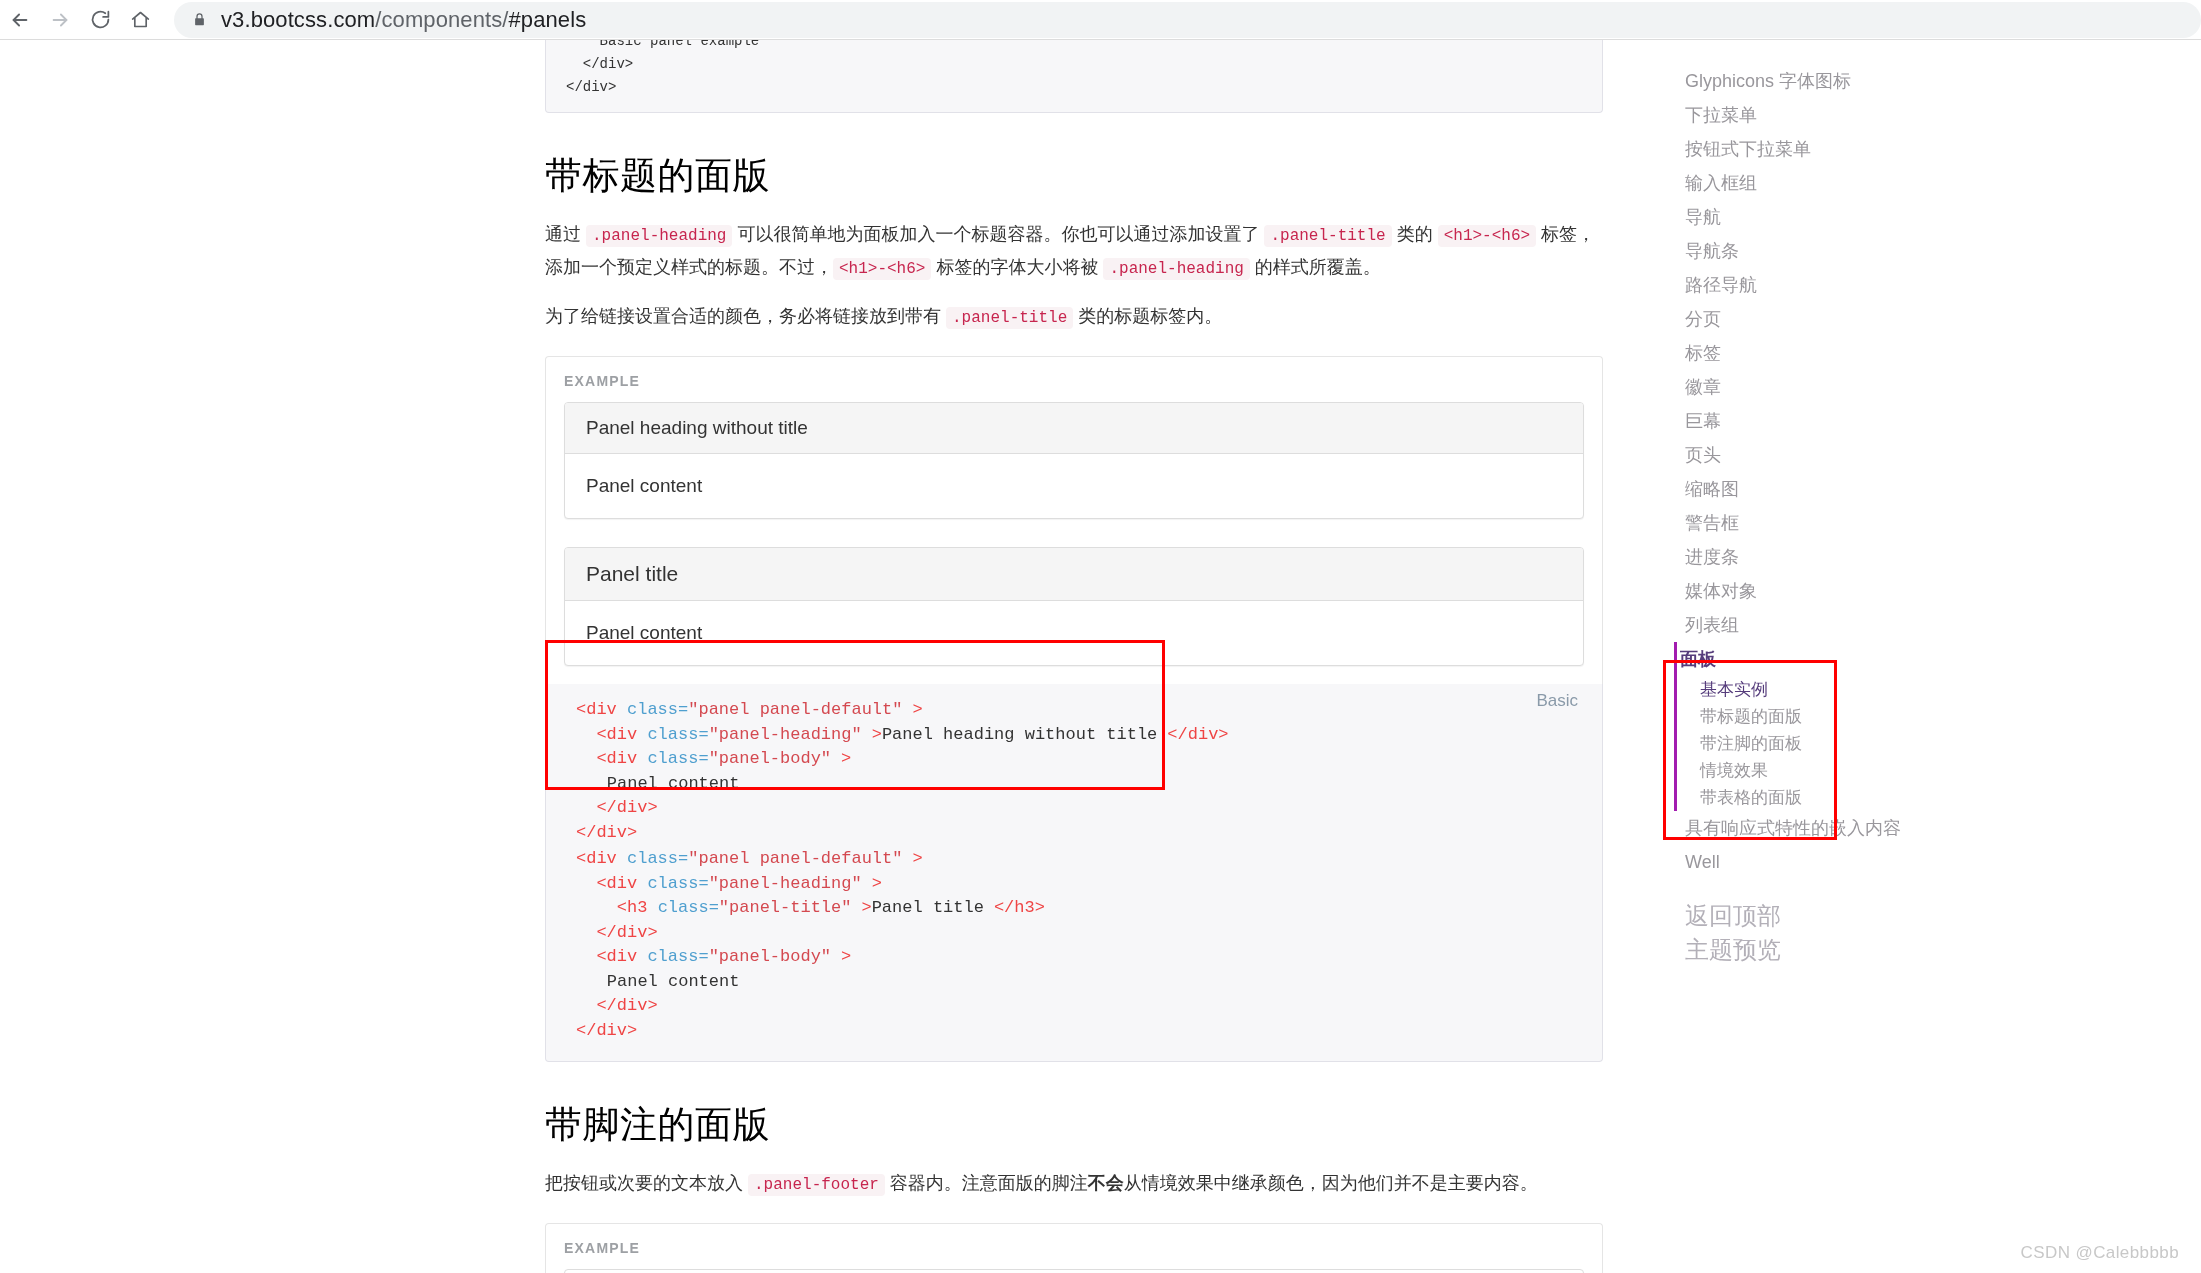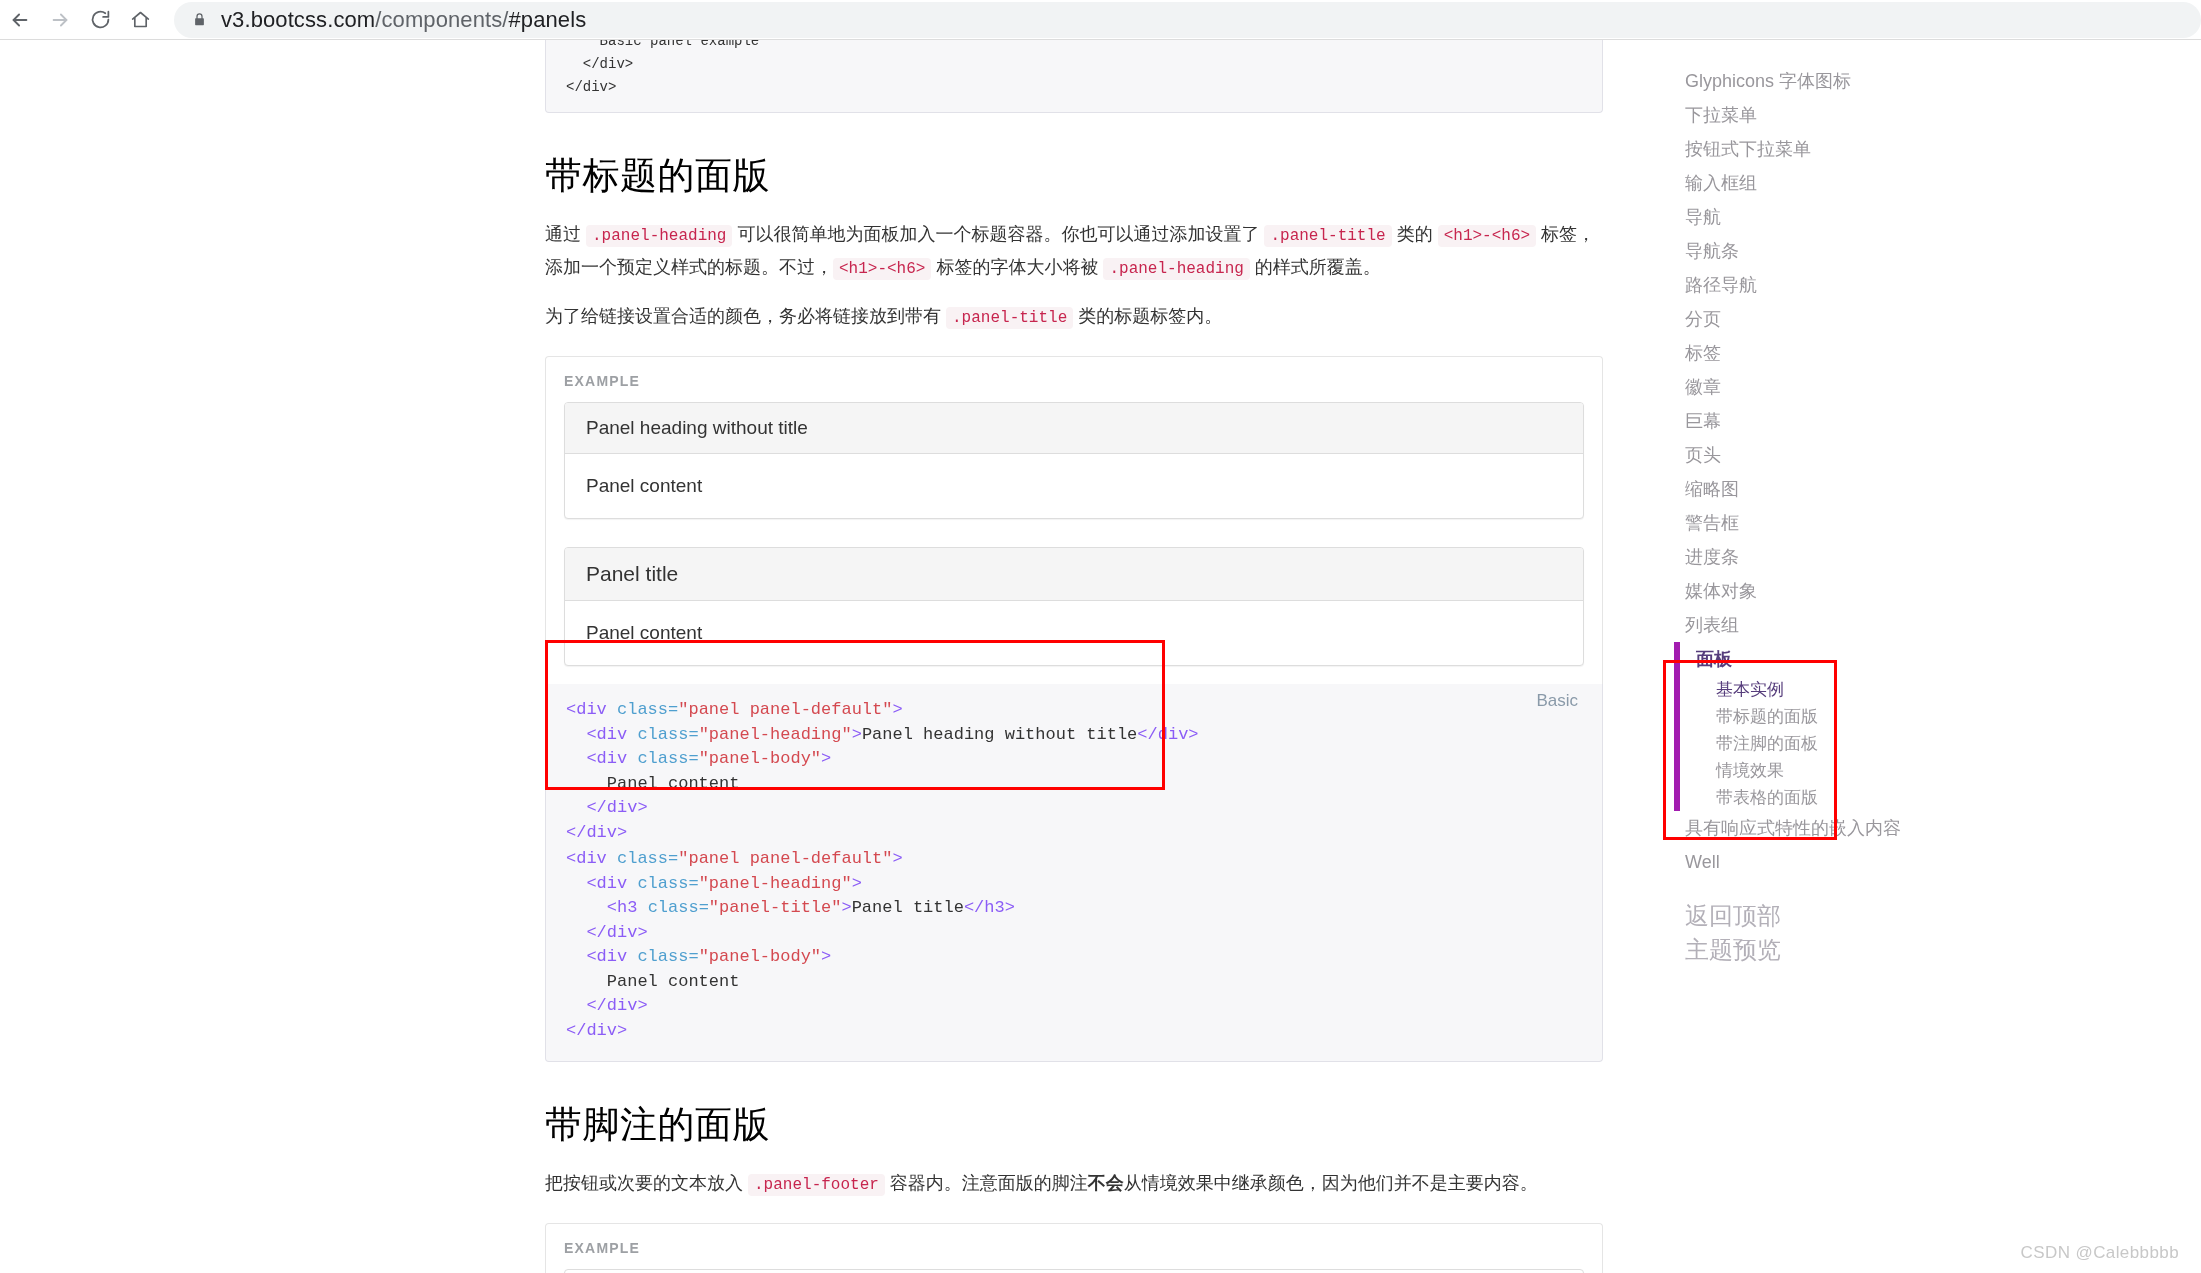--- a/index.html
+++ b/index.html
@@ -77,21 +77,21 @@
     white-space: pre;
     position: relative;
   }
   .code-block.top-partial {
     border-top: none;
     border-top-left-radius: 0;
     border-top-right-radius: 0;
     padding-top: 0;
     margin-top: -10px;
   }
-  .tagname  { color: #8b5cf6; }
+  .tagname  { color: #ef4444; margin-left: 10px; }
   .attrname { color: #4f9fcf; }
   .attrval  { color: #d44950; }
   .plain    { color: #333333; }
 
   h1.section-title {
     font-size: 37px;
     font-weight: normal;
     color: #000000;
     margin: 38px 0 18px 0;
     letter-spacing: 0.5px;
@@ -226,22 +226,22 @@
     display: block;
     color: #99979c;
     text-decoration: none;
     padding: 2px 0 2px 20px;
     font-size: 17px;
     line-height: 23px;
   }
   .side-sub.active { color: #563d7c; }
   #panel-group {
     position: relative;
-    border-left: 6px solid #a21caf;
-    padding-left: 16px;
+    border-left: 3px solid #a21caf;
+    padding-left: 3px;
     margin-left: -11px;
   }
   .side-footer-link {
     display: block;
     color: #b3b0b8;
     text-decoration: none;
     padding: 5px 0;
     line-height: 24px;
     font-size: 24px;
   }

